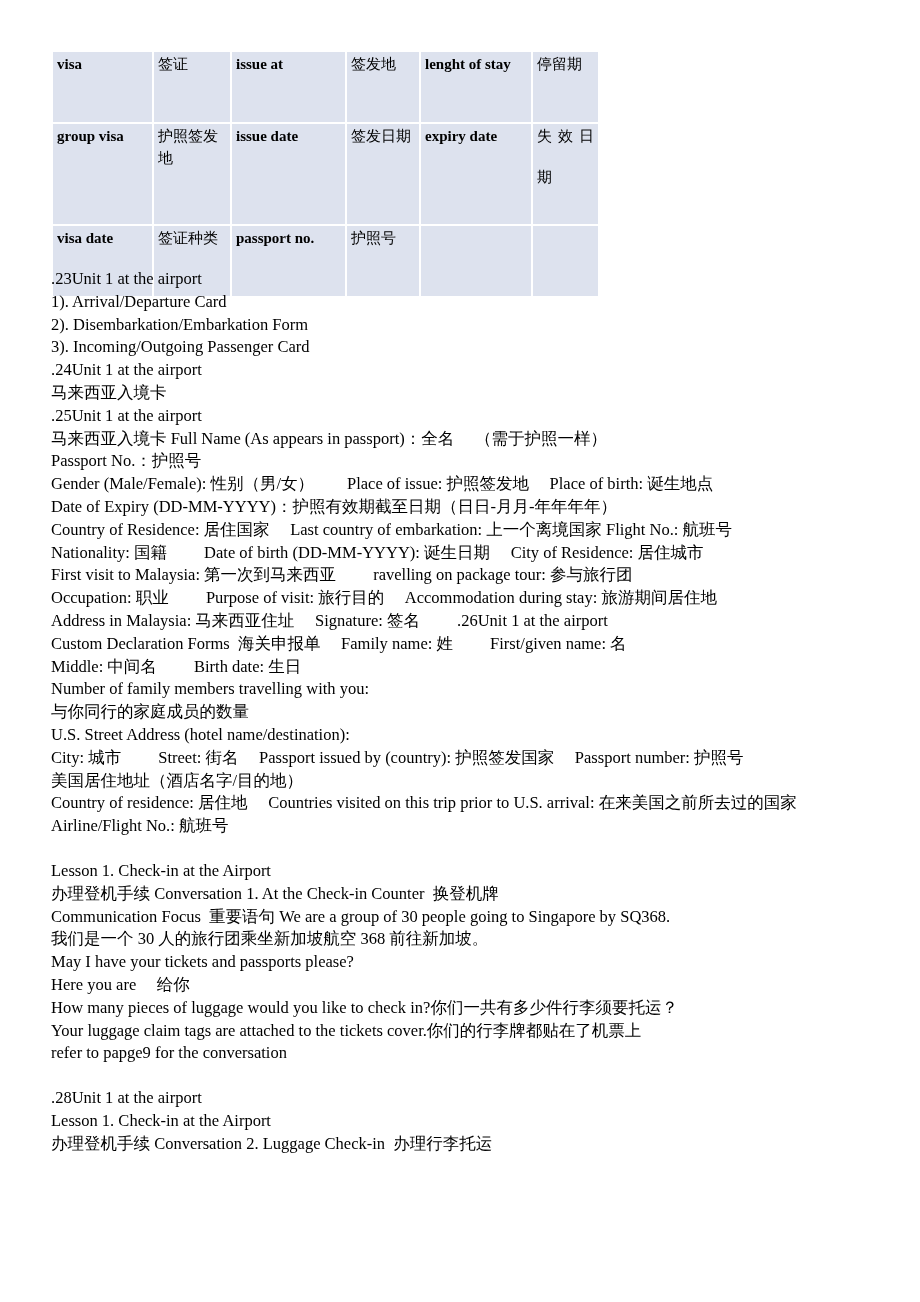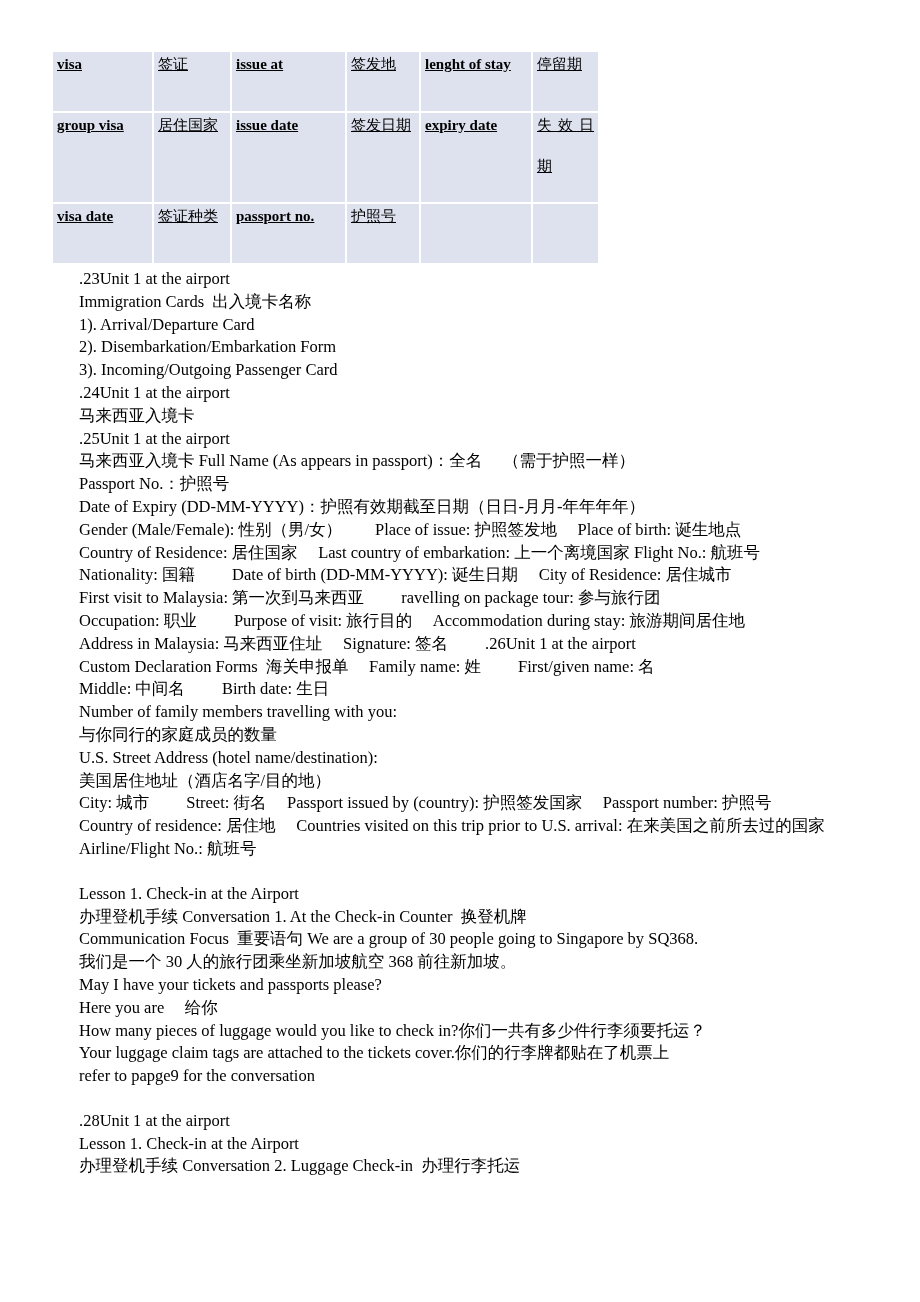--- a/index.html
+++ b/index.html
@@ -34,25 +34,24 @@
   table.visa-table {
     border-collapse: separate;
     border-spacing: 2px;
     background: #ffffff;
     table-layout: fixed;
     width: 549px;
   }
   table.visa-table td {
     background: #dde2ee;
     vertical-align: top;
-    padding: 2px 4px 7px 4px;
+    padding: 2px 4px 18px 4px;
     font-size: 15px;
     line-height: 1.45;
     overflow: hidden;
-    text-decoration: underline;
   }
   td.en {
     font-weight: bold;
     font-family: "Liberation Serif", "DejaVu Serif", serif;
   }
   td.zh {
     font-weight: normal;
     font-family: "DejaVu Sans", "Liberation Sans", sans-serif;
     font-size: 14.5px;
     padding-top: 18px;
@@ -92,21 +91,20 @@
     width: 860px;
   }
   .blk { margin: 0 0 0 0; }
   .blk + .blk { margin-top: 22px; }
   .ln {
     font-size: 16.5px;
     line-height: 22.8px;
     white-space: pre-wrap;
     font-family: "Liberation Serif", "DejaVu Serif", serif;
     letter-spacing: 0;
-    margin-left: 28px;
   }
 </style>
 </head>
 <body>
 
 <div class="page">
 
   <div class="visa-table-wrap">
     <table class="visa-table">
       <colgroup>
@@ -121,21 +119,21 @@
         <tr class="r1">
           <td class="en">visa</td>
           <td class="zh">签证</td>
           <td class="en">issue at</td>
           <td class="zh">签发地</td>
           <td class="en">lenght of stay</td>
           <td class="zh">停留期</td>
         </tr>
         <tr class="r2">
           <td class="en">group visa</td>
-          <td class="zh">居住国家</td>
+          <td class="zh">护照签发地</td>
           <td class="en">issue date</td>
           <td class="zh">签发日期</td>
           <td class="en">expiry date</td>
           <td class="zh-justify">
             <span class="l1">失 效 日</span>
             <span class="l2">期</span>
           </td>
         </tr>
         <tr class="r3">
           <td class="en">visa date</td>
@@ -145,43 +143,42 @@
           <td class="en"></td>
           <td class="zh"></td>
         </tr>
       </tbody>
     </table>
   </div>
 
   <div class="body-text">
     <div class="blk">
         <div class="ln">.23Unit 1 at the airport</div>
-        <div class="ln">Immigration Cards  出入境卡名称</div>
         <div class="ln">1). Arrival/Departure Card</div>
         <div class="ln">2). Disembarkation/Embarkation Form</div>
         <div class="ln">3). Incoming/Outgoing Passenger Card</div>
         <div class="ln">.24Unit 1 at the airport</div>
         <div class="ln">马来西亚入境卡</div>
         <div class="ln">.25Unit 1 at the airport</div>
         <div class="ln">马来西亚入境卡 Full Name (As appears in passport)：全名 　（需于护照一样）</div>
         <div class="ln">Passport No.：护照号</div>
+        <div class="ln">Gender (Male/Female): 性别（男/女）　　Place of issue: 护照签发地　 Place of birth: 诞生地点</div>
         <div class="ln">Date of Expiry (DD-MM-YYYY)：护照有效期截至日期（日日-月月-年年年年）</div>
-        <div class="ln">Gender (Male/Female): 性别（男/女）　　Place of issue: 护照签发地　 Place of birth: 诞生地点</div>
         <div class="ln">Country of Residence: 居住国家　 Last country of embarkation: 上一个离境国家 Flight No.: 航班号</div>
         <div class="ln">Nationality: 国籍　　 Date of birth (DD-MM-YYYY): 诞生日期　 City of Residence: 居住城市</div>
         <div class="ln">First visit to Malaysia: 第一次到马来西亚　　 ravelling on package tour: 参与旅行团</div>
         <div class="ln">Occupation: 职业　　 Purpose of visit: 旅行目的　 Accommodation during stay: 旅游期间居住地</div>
         <div class="ln">Address in Malaysia: 马来西亚住址　 Signature: 签名　　 .26Unit 1 at the airport</div>
         <div class="ln">Custom Declaration Forms  海关申报单　 Family name: 姓　　 First/given name: 名</div>
         <div class="ln">Middle: 中间名　　 Birth date: 生日</div>
         <div class="ln">Number of family members travelling with you:</div>
         <div class="ln">与你同行的家庭成员的数量</div>
         <div class="ln">U.S. Street Address (hotel name/destination):</div>
+        <div class="ln">City: 城市　　 Street: 街名　 Passport issued by (country): 护照签发国家　 Passport number: 护照号</div>
         <div class="ln">美国居住地址（酒店名字/目的地）</div>
-        <div class="ln">City: 城市　　 Street: 街名　 Passport issued by (country): 护照签发国家　 Passport number: 护照号</div>
         <div class="ln">Country of residence: 居住地　 Countries visited on this trip prior to U.S. arrival: 在来美国之前所去过的国家</div>
         <div class="ln">Airline/Flight No.: 航班号</div>
       </div>
     <div class="blk">
         <div class="ln">Lesson 1. Check-in at the Airport</div>
         <div class="ln">办理登机手续 Conversation 1. At the Check-in Counter  换登机牌</div>
         <div class="ln">Communication Focus  重要语句 We are a group of 30 people going to Singapore by SQ368.</div>
         <div class="ln">我们是一个 30 人的旅行团乘坐新加坡航空 368 前往新加坡。</div>
         <div class="ln">May I have your tickets and passports please?</div>
         <div class="ln">Here you are　 给你</div>

